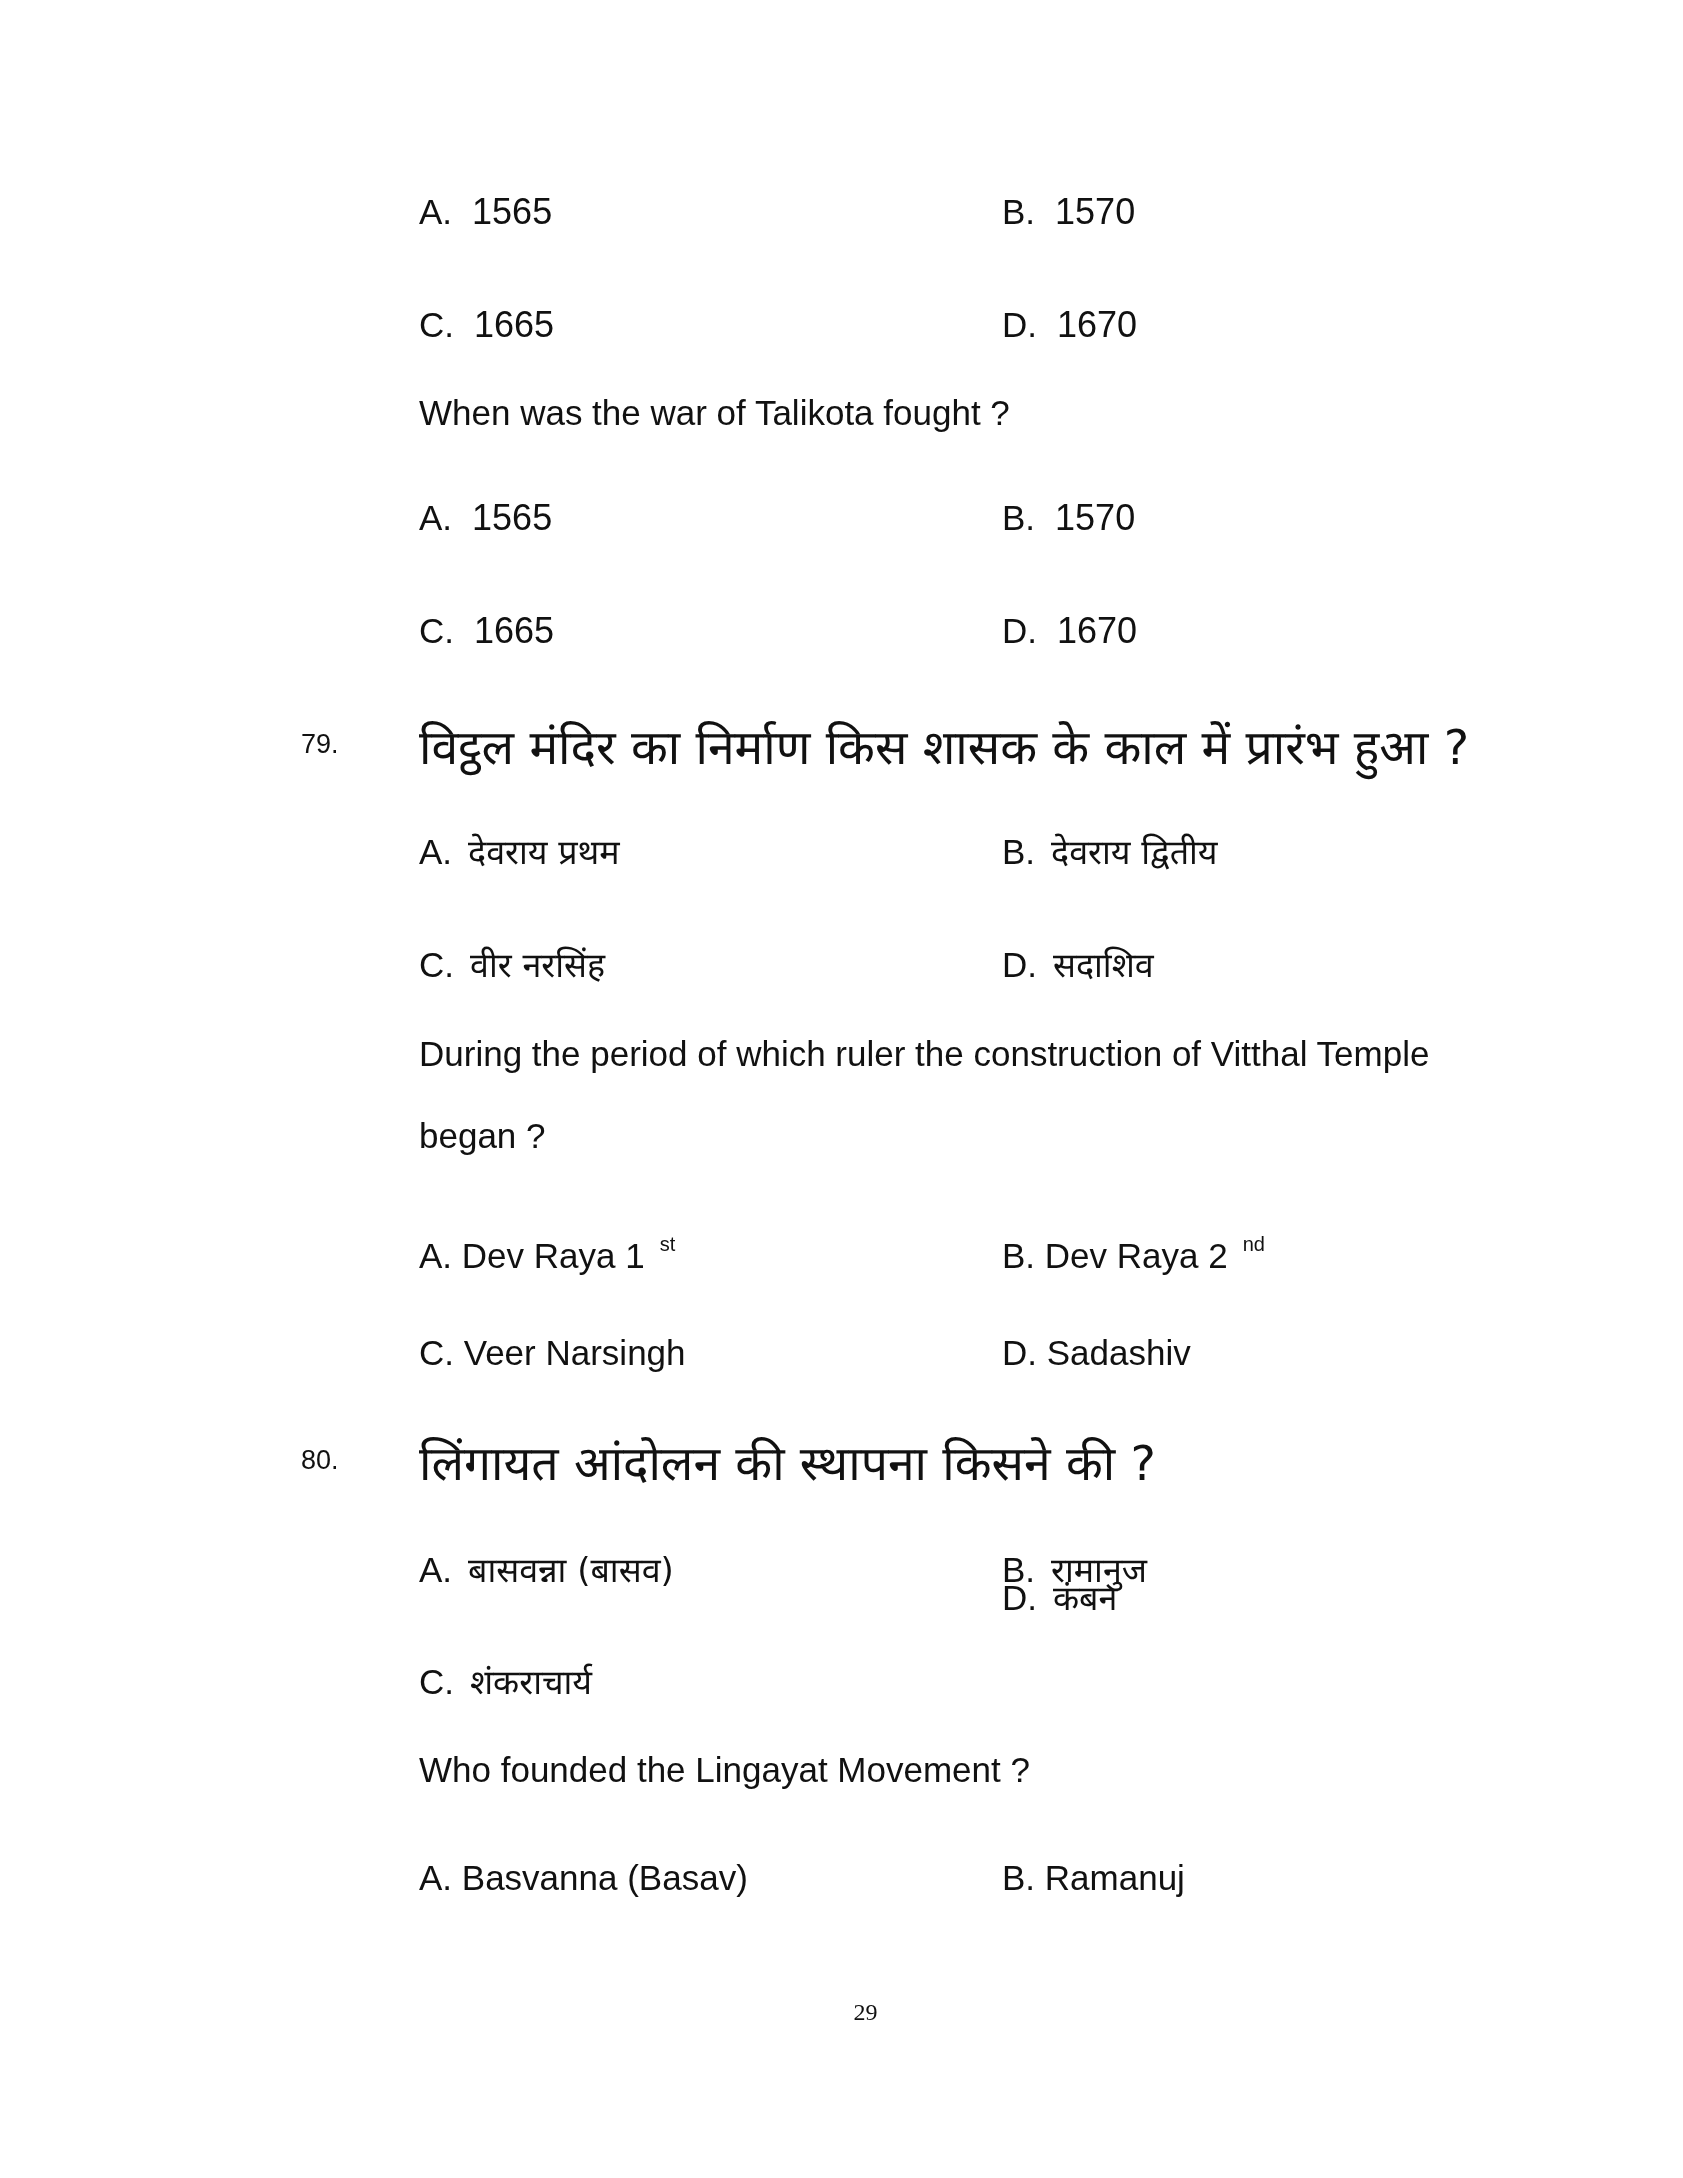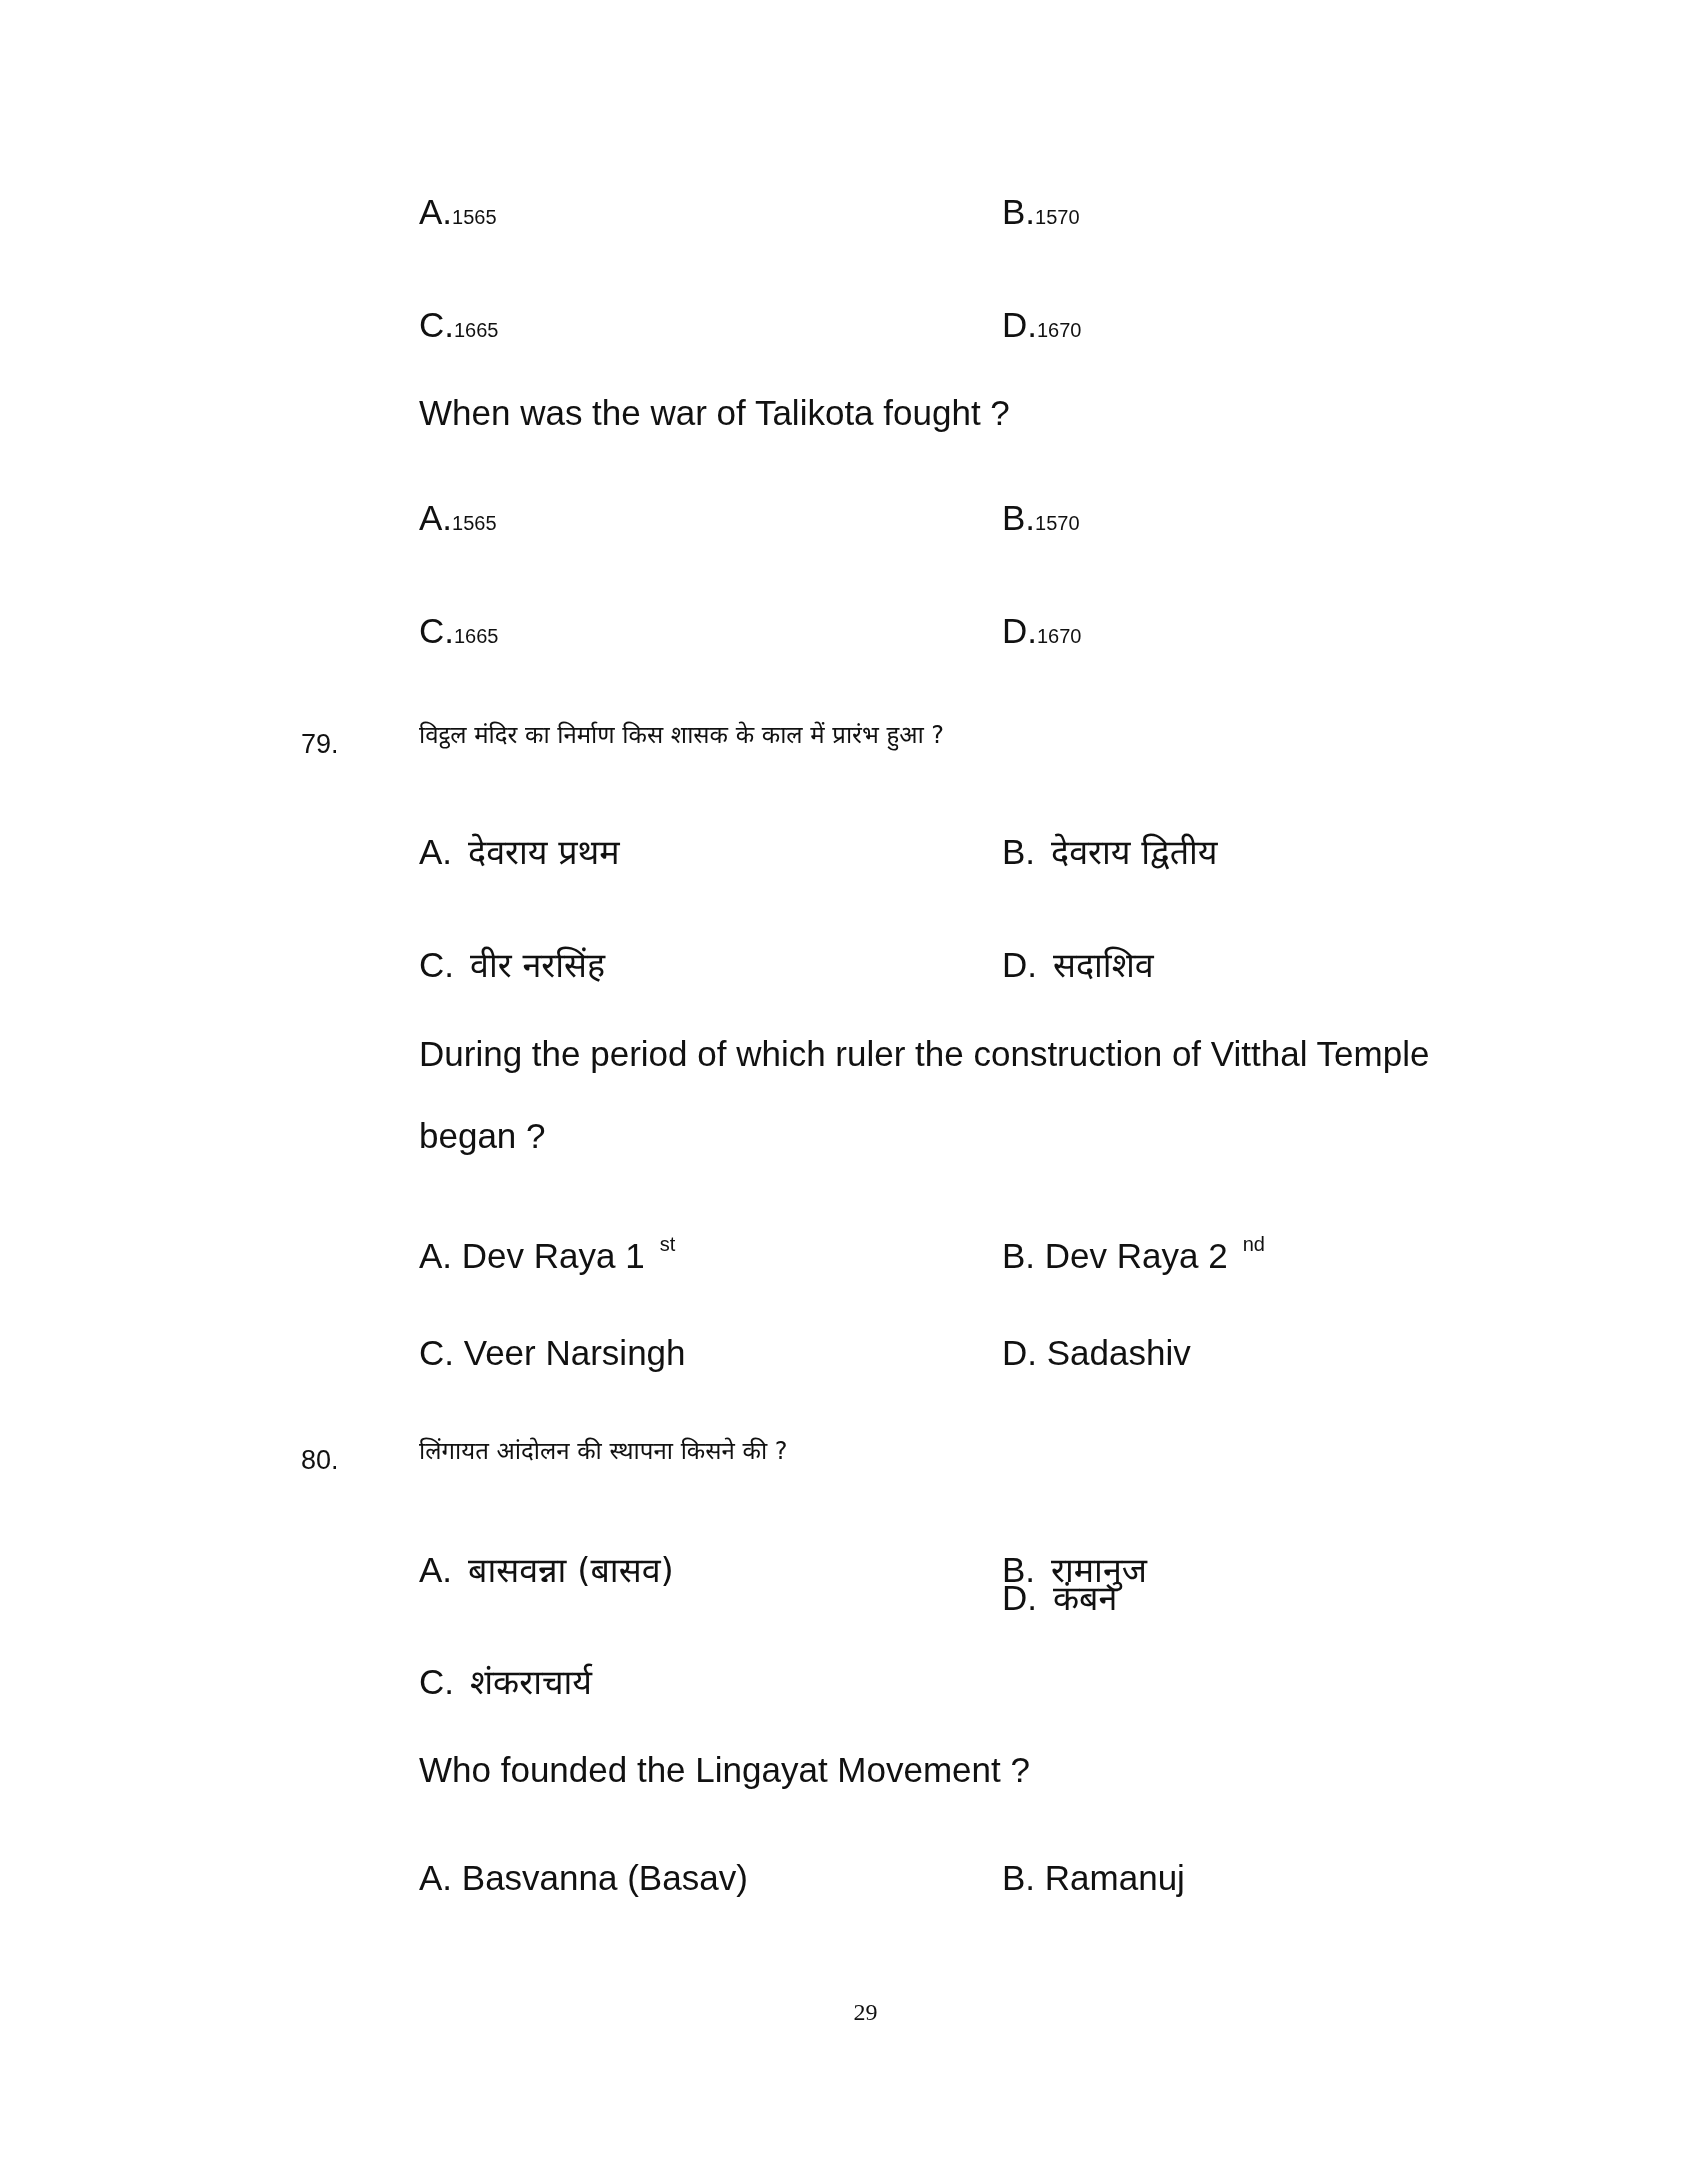--- a/index.html
+++ b/index.html
@@ -1,22 +1,22 @@
 <!DOCTYPE html>
 <html><head>
 <meta charset="utf-8">
 <style>
   html, body { margin: 0; padding: 0; background: #ffffff; }
   body { width: 1683px; height: 2178px; position: relative; overflow: hidden;
          font-family: "Liberation Sans", "DejaVu Sans", sans-serif; color: #111; }
   .line { position: absolute; white-space: nowrap; line-height: 1; }
   .opt-letter { font-size: 35px; }
-  .opt-num { font-size: 20px; margin-left: 0; }
+  .opt-num { font-size: 36px; margin-left: 20px; }
   .q-en { font-size: 35px; }
-  .q-hi { font-size: 24px; font-family: "DejaVu Sans", sans-serif; }
+  .q-hi { font-size: 48px; font-family: "DejaVu Sans", sans-serif; }
   .opt-hi { font-size: 34px; font-family: "DejaVu Sans", sans-serif; margin-left: 16px; }
   .opt-en { font-size: 35px; }
   .qnum { font-size: 27px; position: absolute; left: 301px; text-align: right; }
   sup { font-size: 20px; position: relative; top: -4px; vertical-align: super; line-height: 0; margin-left: 15px; }
   .pagenum { font-size: 24px; font-family: "Liberation Serif", "DejaVu Serif", serif; left: 0; width: 1731px; text-align: center; }
   .colA { left: 419px; }
   .colB { left: 1002px; }
 </style>
 </head>
 <body>

